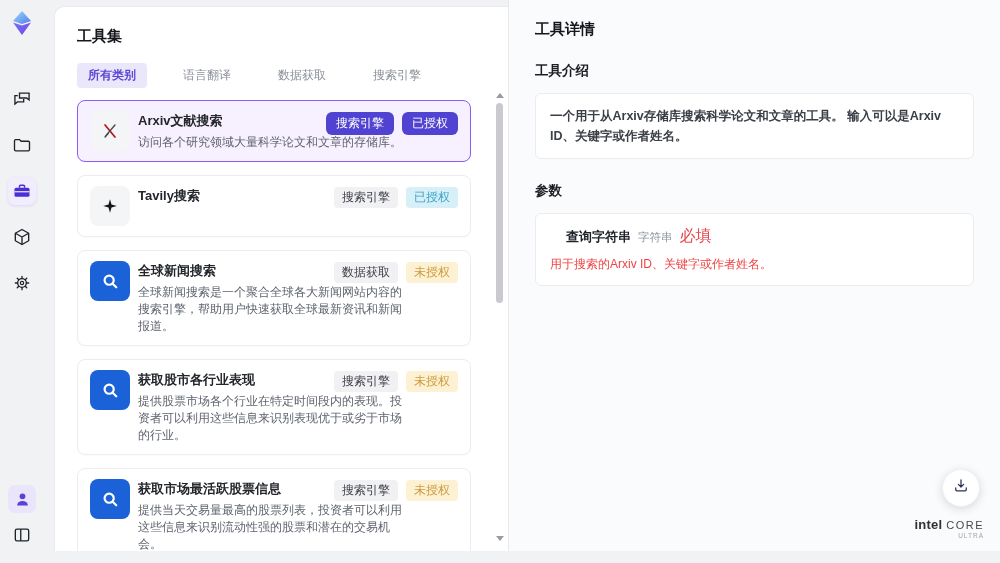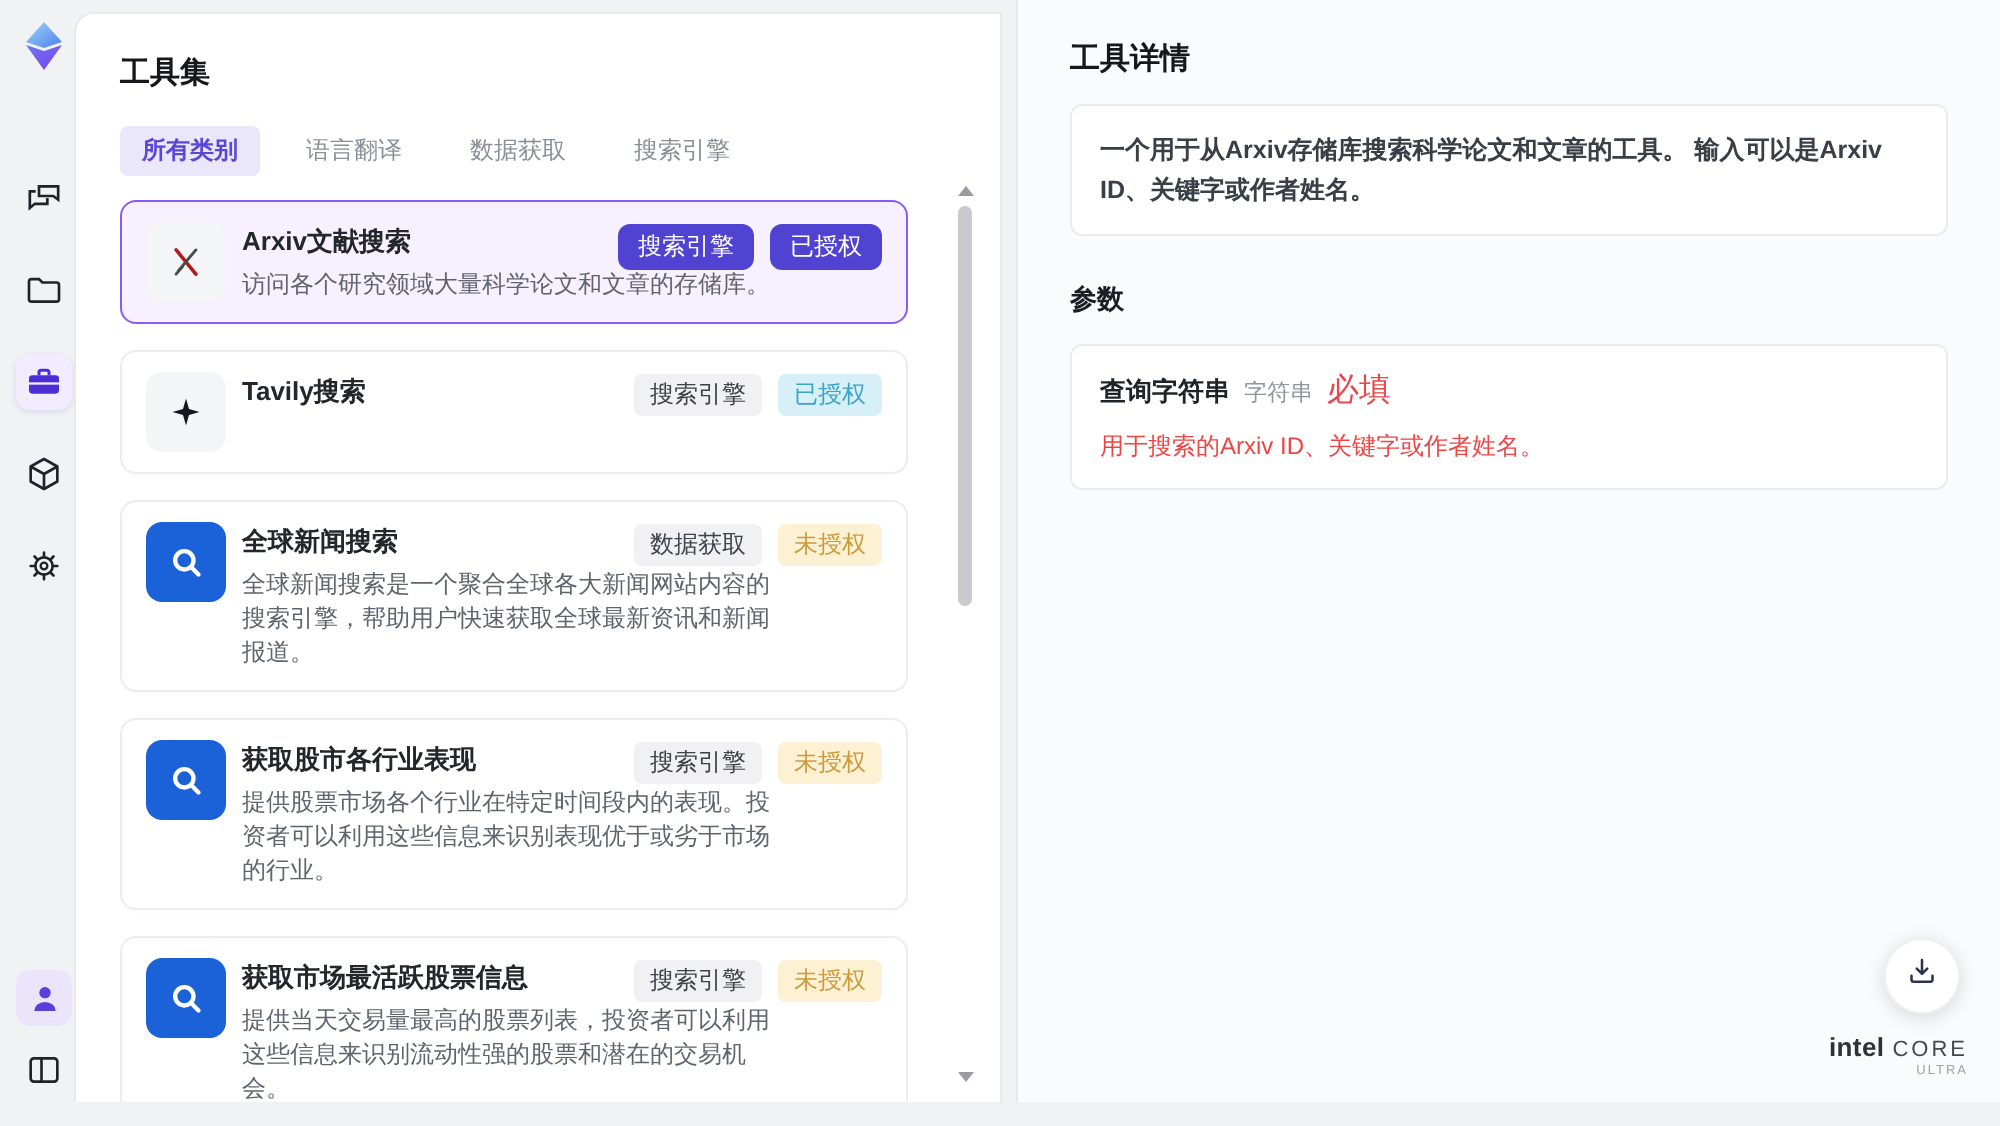--- a/index.html
+++ b/index.html
@@ -15,30 +15,30 @@
   .rail-logo { width:28px; height:28px; margin-top:9px; cursor:pointer; }
   .rail-nav { margin-top:48px; display:flex; flex-direction:column; gap:18px; align-items:center; }
   .rail-item { width:28px; height:28px; border-radius:7px; display:flex;
     align-items:center; justify-content:center; cursor:pointer; }
   .rail-item svg { display:block; }
   .rail-item.active { background:#f2edfe; box-shadow:0 1px 3px rgba(80,60,200,.15); }
   .rail-bottom { margin-top:auto; margin-bottom:14px; display:flex; flex-direction:column; gap:8px; align-items:center; }
   .rail-item.user { background:#eae5fb; }
 
   
-  .left-panel { position:absolute; left:37px; top:6px; width:464px; height:545px;
+  .left-panel { position:absolute; left:54px; top:6px; width:464px; height:545px;
     background:#fff; border:1px solid #e9e9ec; border-bottom:none;
     border-top-left-radius:10px; padding:20px 22px 0 22px; }
   .right-panel { position:absolute; left:508px; top:0; right:0; height:551px;
     background:#fafbfc; border-left:1px solid #e8e8ea; padding:20px 26px; }
 
   .panel-title { font-size:15px; font-weight:bold; color:#15171c; }
 
   
-  .tabs { margin-top:17px; display:flex; align-items:flex-end; gap:12px; }
+  .tabs { margin-top:17px; display:flex; align-items:flex-end; gap:25px; }
   .tab { font-size:12px; color:#8a8f99; padding:4px 11px; border-radius:4px;
     cursor:pointer; white-space:nowrap; }
   .tab.active { background:#ebe7fb; color:#5b47d6; font-weight:bold; }
 
   
   .cards { margin-top:12px; margin-right:24px; overflow:hidden; height:452px; }
   .card { position:relative; display:flex; gap:8px; padding:10px 12px;
     background:#fff; border:1px solid #ededf0; border-radius:8px;
     margin-bottom:13px; cursor:pointer; box-shadow:0 1px 2px rgba(0,0,0,.02); }
   .card.selected { background:#f7f0fe; border:1px solid #8a5cf6; }
@@ -64,21 +64,21 @@
   .sb-arrow.down { border-top:5px solid #9a9aa2; position:absolute; bottom:0; left:0; right:0; margin:auto; }
   .sb-thumb { position:absolute; top:10px; left:1px; width:7px; height:200px;
     background:#c9c9cf; border-radius:4px; cursor:pointer; }
 
   
   .section-h { font-size:13.5px; font-weight:bold; color:#1b1e24; margin-top:23px; }
   .detail-box { margin-top:13px; background:#fff; border:1px solid #ececef;
     border-radius:6px; padding:12px 14px; }
   .intro-text { font-size:12.5px; color:#3a3f47; line-height:1.6;font-weight:bold; }
   .param-head { display:flex; align-items:baseline; gap:7px; }
-  .param-name { font-size:13px; font-weight:bold; color:#1f2329; }
+  .param-name { font-size:13px; font-weight:bold; color:#1f2329;margin-left:16px; }
   .param-type { font-size:11.5px; color:#8f949e; }
   .param-required { font-size:16px; color:#e5484d;text-align:right; }
   .param-desc { margin-top:9px; font-size:12px; color:#ef4444; }
 
   
   .fab { position:absolute; right:20px; bottom:44px; width:38px; height:38px;
     border-radius:50%; background:#fff; box-shadow:0 2px 10px rgba(0,0,0,.14);
     display:flex; align-items:center; justify-content:center; cursor:pointer; border:1px solid #f0f0f2; }
   .intel { position:absolute; right:16px; bottom:12px; text-align:right; line-height:1; }
   .intel-row { display:flex; align-items:baseline; gap:4px; justify-content:flex-end; }
@@ -263,20 +263,21 @@
   <div class="scrollbar">
     <div class="sb-arrow up"></div>
     <div class="sb-thumb"></div>
     <div class="sb-arrow down"></div>
   </div>
 </div>
 
 <div class="right-panel">
   <div class="panel-title">工具详情</div>
 
+  <div class="section-h">工具介绍</div>
   <div class="detail-box">
     <div class="intro-text">一个用于从Arxiv存储库搜索科学论文和文章的工具。 输入可以是Arxiv ID、关键字或作者姓名。</div>
   </div>
 
   <div class="section-h">参数</div>
   <div class="detail-box">
     <div class="param-head">
       <span class="param-name">查询字符串</span>
       <span class="param-type">字符串</span>
       <span class="param-required">必填</span>

